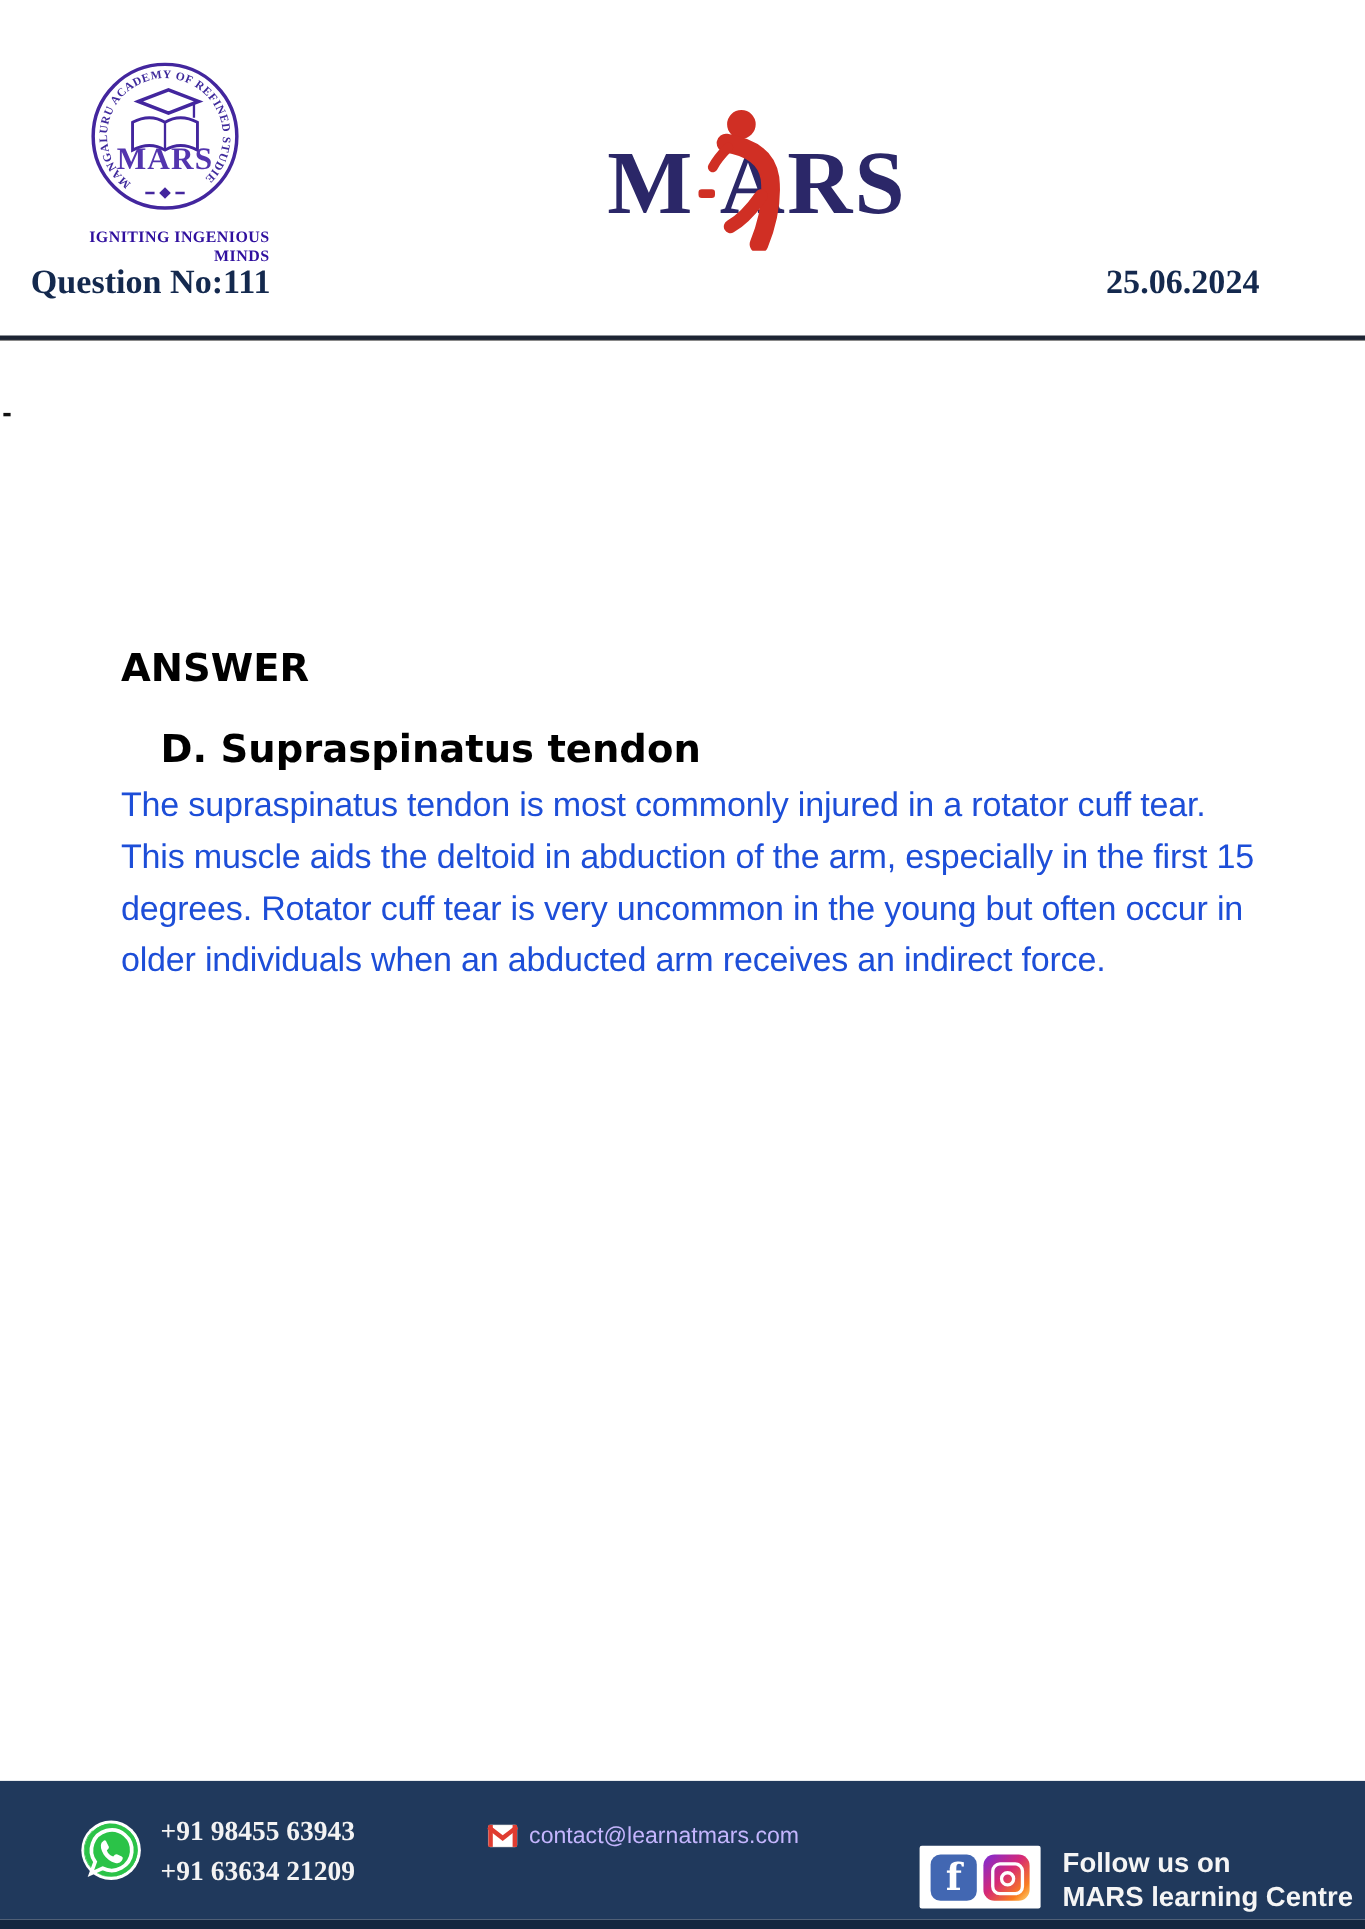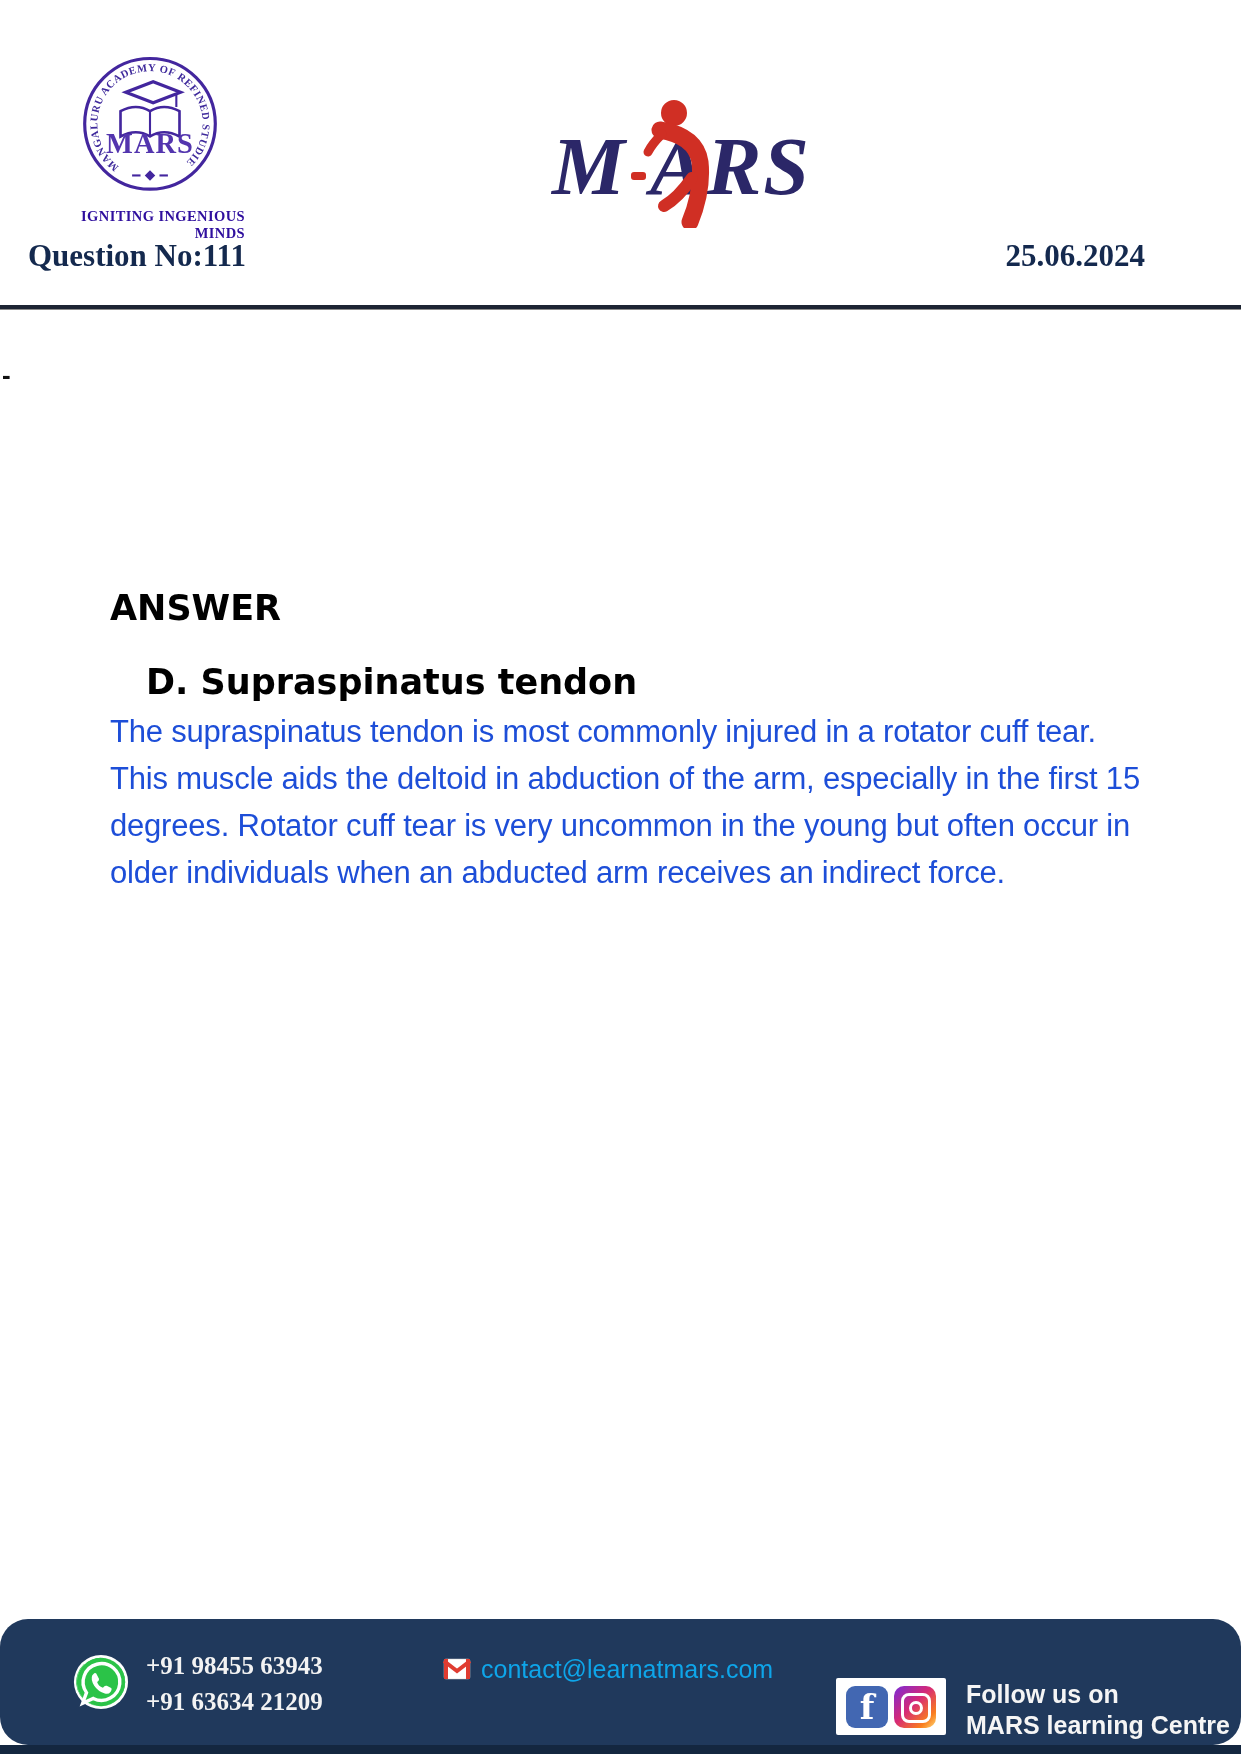--- a/index.html
+++ b/index.html
@@ -22,21 +22,21 @@
     color:#2f0f9e;
     text-align:right;
   }
 
   
   .brand { position:absolute; left:552px; top:98px; width:280px; height:130px; }
   .brand-text {
     position:absolute; left:0; top:28px; width:100%;
     font-family:"Liberation Serif", serif; font-weight:bold;
     font-size:82px; line-height:82px; color:#2b2768;
-    letter-spacing:2px; white-space:nowrap;font-style:italic;
+    letter-spacing:2px; white-space:nowrap;
   }
   .brand-sep {
     display:inline-block; width:15px; height:8px; border-radius:3px;
     background:#d02f24; vertical-align:14px; margin:0 4px;
   }
   .brand-runner { position:absolute; left:78px; top:0; width:112px; height:130px; }
 
   
   .qline {
     position:absolute; left:0; top:238px; width:100%;
@@ -70,38 +70,37 @@
     position:absolute; left:110px; top:708px; width:1040px;
     font-family:"Liberation Sans", sans-serif;
     font-size:31px; line-height:47px; color:#1d4ed8;
     letter-spacing:-0.2px;
   }
 
   
   .footer {
     position:absolute; left:0; top:1619px; width:1241px; height:126px;
     background:#20395c;
-    border-radius:28px;
   }
   .footer-strip {
     position:absolute; left:0; top:1745px; width:1241px; height:9px;
     background:#142740;
   }
   .wa-icon { position:absolute; left:72px; top:34px; width:58px; height:58px; }
   .phones {
     position:absolute; left:146px; top:29px;
     font-family:"Liberation Serif", serif; font-weight:bold;
     font-size:25px; line-height:36px; color:#f3f3f3;
   }
   .contact-col { position:absolute; left:443px; top:33px; }
   .contact-row { display:flex; align-items:center; height:34px; margin-bottom:14px; }
   .contact-row .ic { width:28px; height:26px; margin-right:10px; flex:0 0 auto; }
   .contact-text {
     font-family:"Liberation Sans", sans-serif;
-    font-size:25px; color:#0ea5e9;
+    font-size:21px; color:#c4b5fd;
   }
   .social-box {
     position:absolute; left:836px; top:59px; width:110px; height:57px;
     background:#ffffff; border-radius:2px;
     display:flex; align-items:center; justify-content:center; gap:6px;
   }
   .fb {
     width:42px; height:42px; border-radius:9px; background:#4267b2;
     color:#fff; font-family:"DejaVu Serif", serif; font-weight:bold;
     font-size:34px; line-height:42px; text-align:center;

